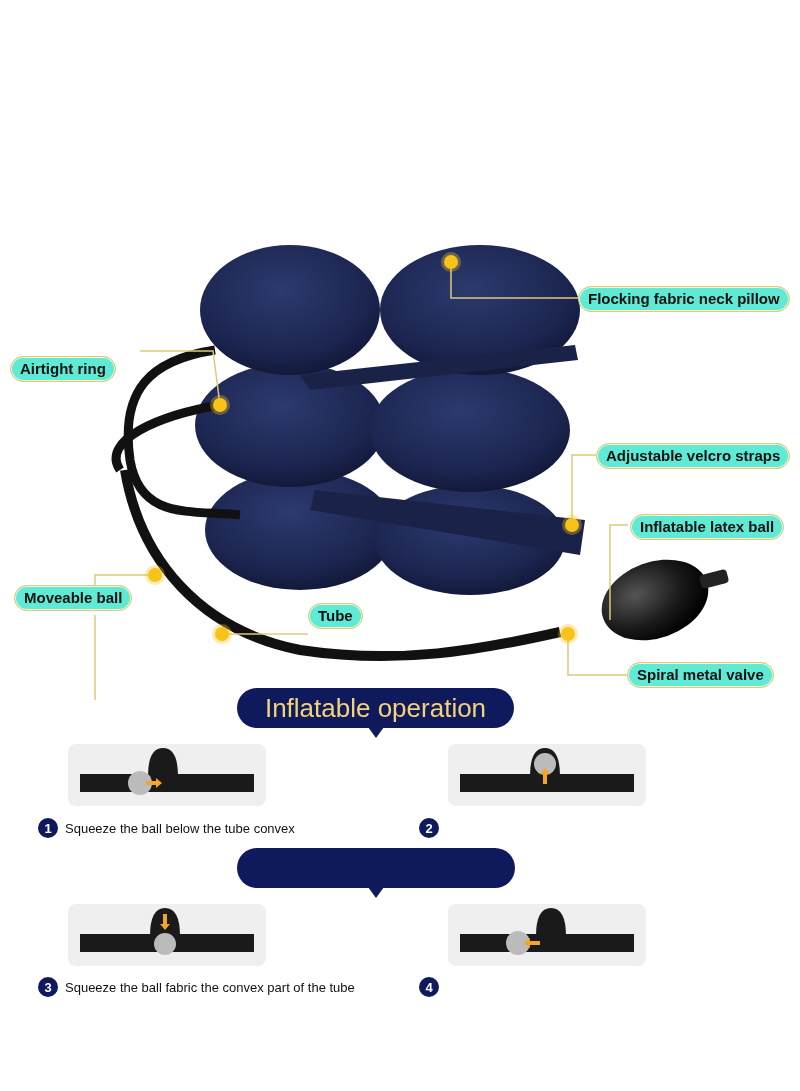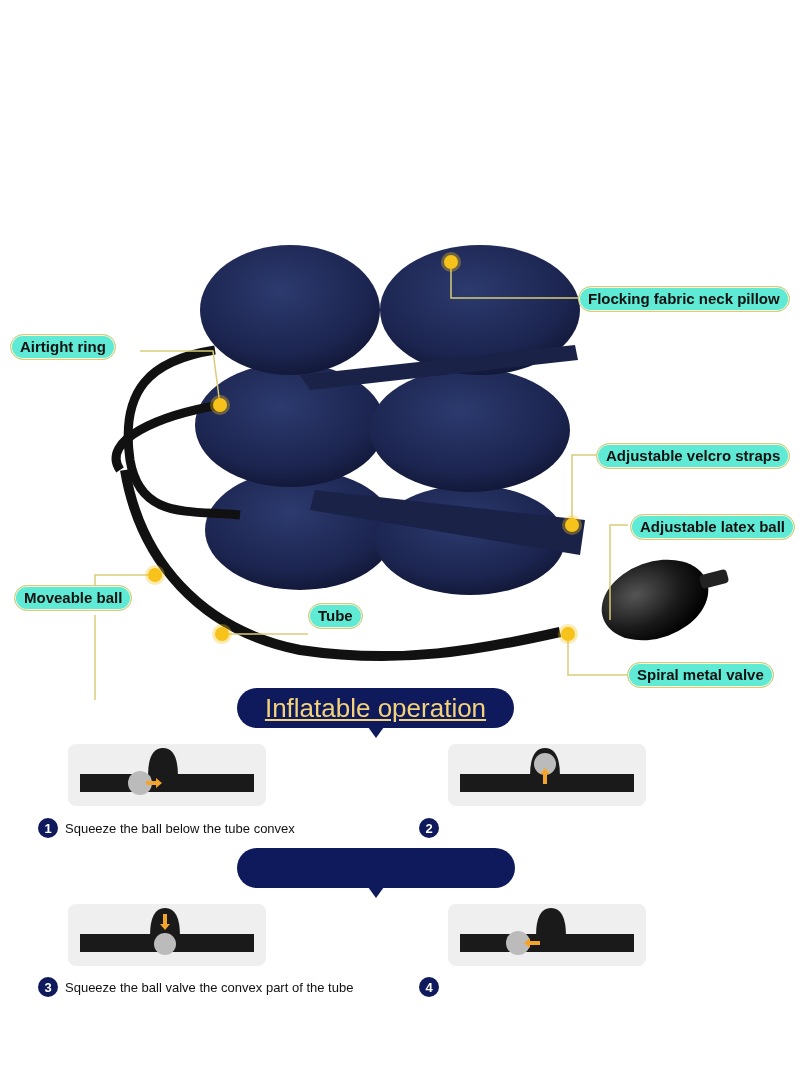--- a/index.html
+++ b/index.html
@@ -7,21 +7,21 @@
   .abs { position: absolute; }
   .callout {
     position: absolute; background: #5eead4; border: 1.5px solid #d9cc7a; border-radius: 14px;
     font-size: 15px; color: #111; padding: 2px 9px; white-space: nowrap; line-height: 20px;
     box-shadow: 0 0 0 1px #fbf5d6 inset;
     font-weight: bold;
   }
   .dot { position: absolute; width: 14px; height: 14px; border-radius: 50%; background: #f7c21a; box-shadow: 0 0 0 3px rgba(247,194,26,0.35); }
   .banner {
     position: absolute; background: #0f1a5c; color: #f3d27a; border-radius: 22px;
-    font-size: 26px; text-align: center; line-height: 40px; height: 40px; text-decoration: underline;
+    font-size: 26px; text-align: center; line-height: 40px; height: 40px;
   }
   .banner .tail { position: absolute; left: 50%; bottom: -10px; margin-left: -8px; width: 0; height: 0;
     border-left: 8px solid transparent; border-right: 8px solid transparent; border-top: 11px solid #0f1a5c; }
   .step-card { position: absolute; width: 198px; height: 62px; background: #efefef; border-radius: 8px; }
   .step-caption { position: absolute; font-size: 13px; color: #111; display: flex; align-items: center; white-space: nowrap; }
   .num { width: 20px; height: 20px; border-radius: 50%; background: #0f1a5c; color: #fff; font-size: 13px; font-weight: bold;
     display: inline-flex; align-items: center; justify-content: center; margin-right: 7px; }
 </style>
 </head>
 <body>
@@ -73,23 +73,23 @@
 </svg>
 
 <div class="dot" style="left:444px;top:255px"></div>
 <div class="dot" style="left:213px;top:398px"></div>
 <div class="dot" style="left:565px;top:518px"></div>
 <div class="dot" style="left:148px;top:568px"></div>
 <div class="dot" style="left:215px;top:627px"></div>
 <div class="dot" style="left:561px;top:627px"></div>
 
 <div class="callout" style="left:578px;top:286px">Flocking fabric neck pillow</div>
-<div class="callout" style="left:10px;top:334px">Airtight ring</div>
+<div class="callout" style="left:10px;top:356px">Airtight ring</div>
 <div class="callout" style="left:596px;top:443px">Adjustable velcro straps</div>
-<div class="callout" style="left:630px;top:514px">Adjustable latex ball</div>
+<div class="callout" style="left:630px;top:514px">Inflatable latex ball</div>
 <div class="callout" style="left:14px;top:585px">Moveable ball</div>
 <div class="callout" style="left:308px;top:603px">Tube</div>
 <div class="callout" style="left:627px;top:662px">Spiral metal valve</div>
 
 <div class="banner" style="left:237px;top:688px;width:277px">
   <span>Inflatable operation</span>
   <div class="tail"></div>
 </div>
 <div class="banner" style="left:237px;top:848px;width:278px">
   <div class="tail"></div>
@@ -130,17 +130,17 @@
 
 <div class="step-caption" style="left:38px;top:818px">
   <span class="num">1</span>
   <span>Squeeze the ball below the tube convex</span>
 </div>
 <div class="step-caption" style="left:419px;top:818px">
   <span class="num">2</span>
 </div>
 <div class="step-caption" style="left:38px;top:977px">
   <span class="num">3</span>
-  <span>Squeeze the ball valve the convex part of the tube</span>
+  <span>Squeeze the ball fabric the convex part of the tube</span>
 </div>
 <div class="step-caption" style="left:419px;top:977px">
   <span class="num">4</span>
 </div>
 
 </body></html>

